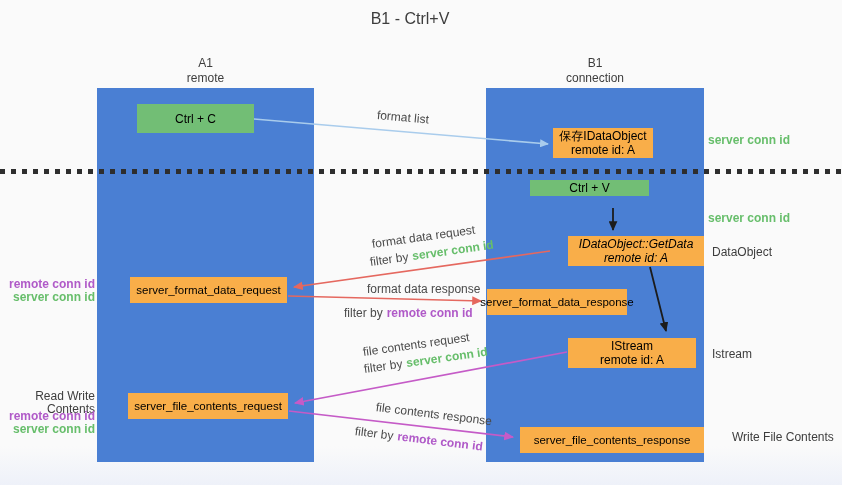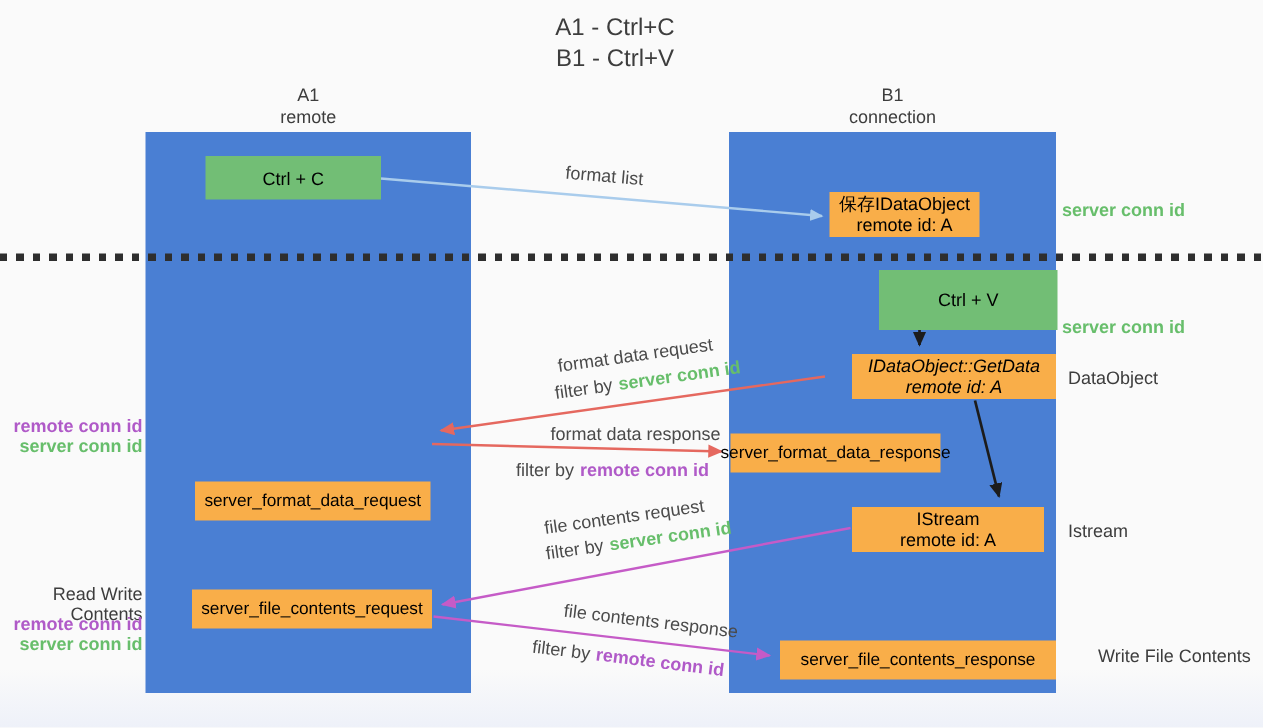--- a/index.html
+++ b/index.html
@@ -26,21 +26,20 @@
   .left-group{position:absolute;left:0;width:95px;text-align:right;font-size:12px;line-height:13px;z-index:4;}
   .filt-prefix{padding-right:4px;}
   svg.arrows{position:absolute;top:0;left:0;z-index:2;pointer-events:none;}
 </style>
 </head>
 <body>
 
 <div class="canvas">
 
   <div class="title">
-    <div>A1 - Ctrl+C</div>
     <div>B1 - Ctrl+V</div>
   </div>
 
   <div class="lane-header left">
     <div>A1</div>
     <div>remote</div>
   </div>
   <div class="lane-header right">
     <div>B1</div>
     <div>connection</div>
@@ -77,30 +76,30 @@
 
   <div class="node green" style="left:137px;top:104px;width:117px;height:29px;">
     <div>Ctrl + C</div>
   </div>
 
   <div class="node orange" style="left:553px;top:128px;width:100px;height:30px;">
     <div>保存IDataObject</div>
     <div>remote id: A</div>
   </div>
 
-  <div class="node green" style="left:586px;top:180px;width:119px;height:40px;">
+  <div class="node green" style="left:530px;top:180px;width:119px;height:16px;">
     <div>Ctrl + V</div>
   </div>
 
   <div class="node orange" style="left:568px;top:236px;width:136px;height:30px;font-style:italic;">
     <div>IDataObject::GetData</div>
     <div>remote id: A</div>
   </div>
 
-  <div class="node orange small" style="left:130px;top:277px;width:157px;height:26px;margin-top:44px;">
+  <div class="node orange small" style="left:130px;top:277px;width:157px;height:26px;">
     <div>server_format_data_request</div>
   </div>
 
   <div class="node orange small" style="left:487px;top:289px;width:140px;height:26px;">
     <div>server_format_data_response</div>
   </div>
 
   <div class="node orange" style="left:568px;top:338px;width:128px;height:30px;">
     <div>IStream</div>
     <div>remote id: A</div>

